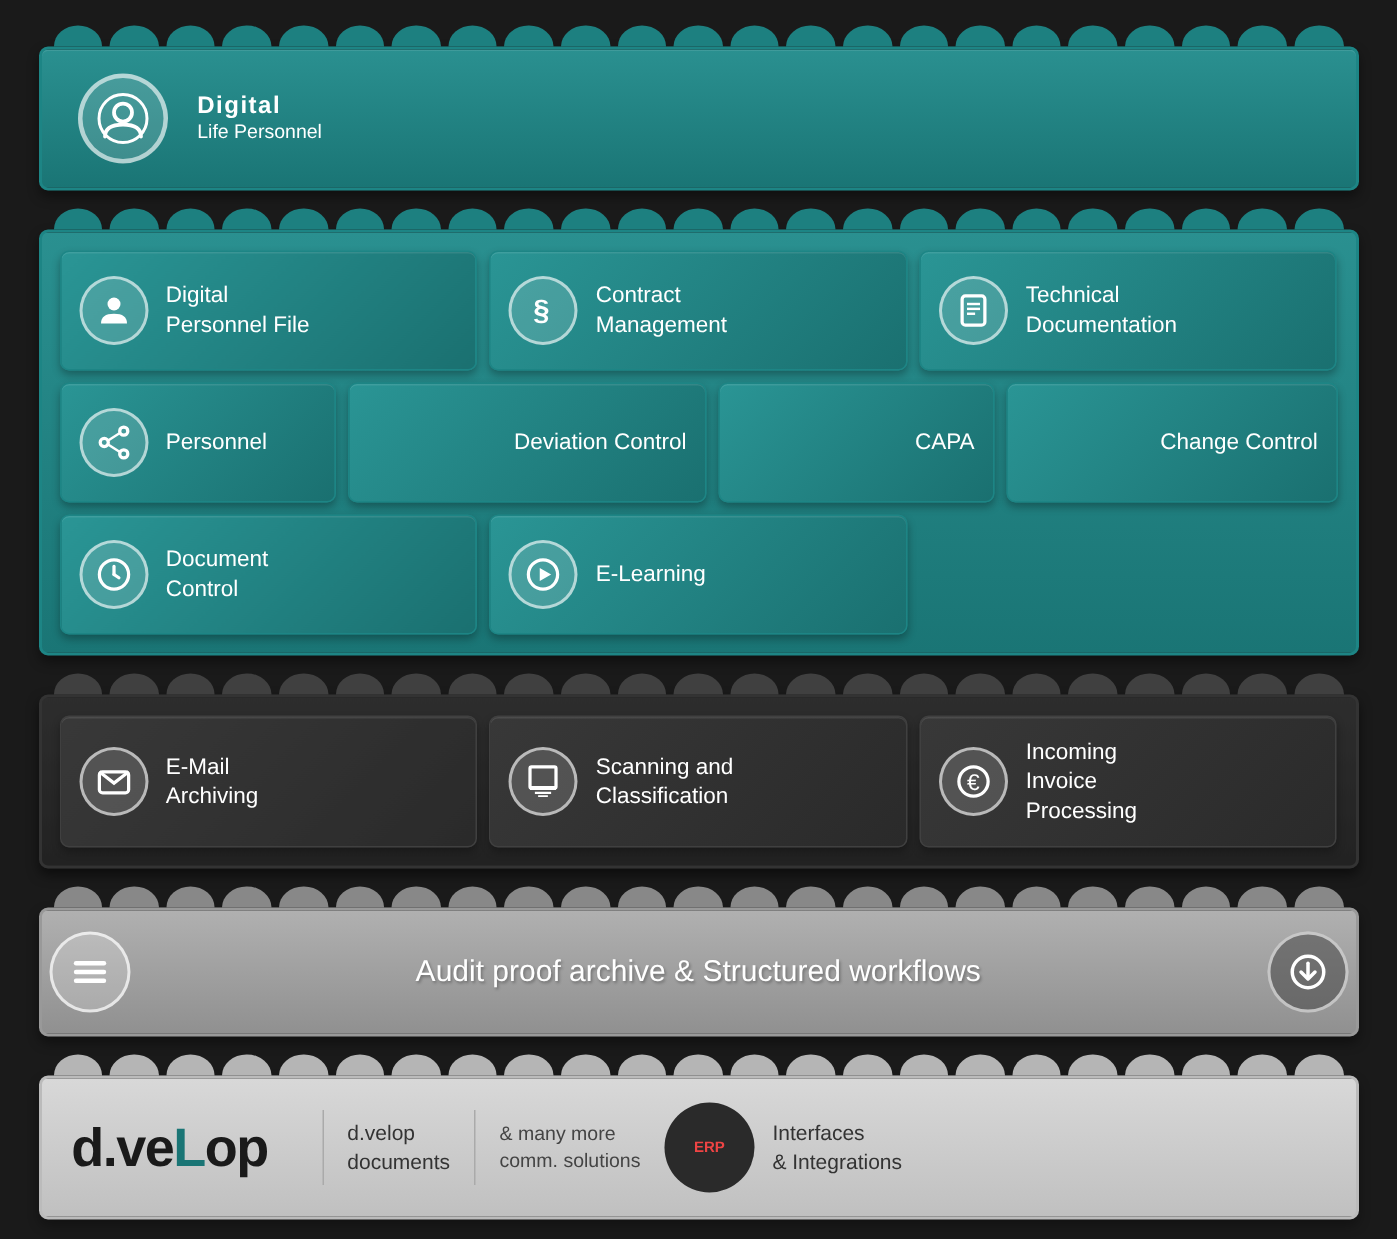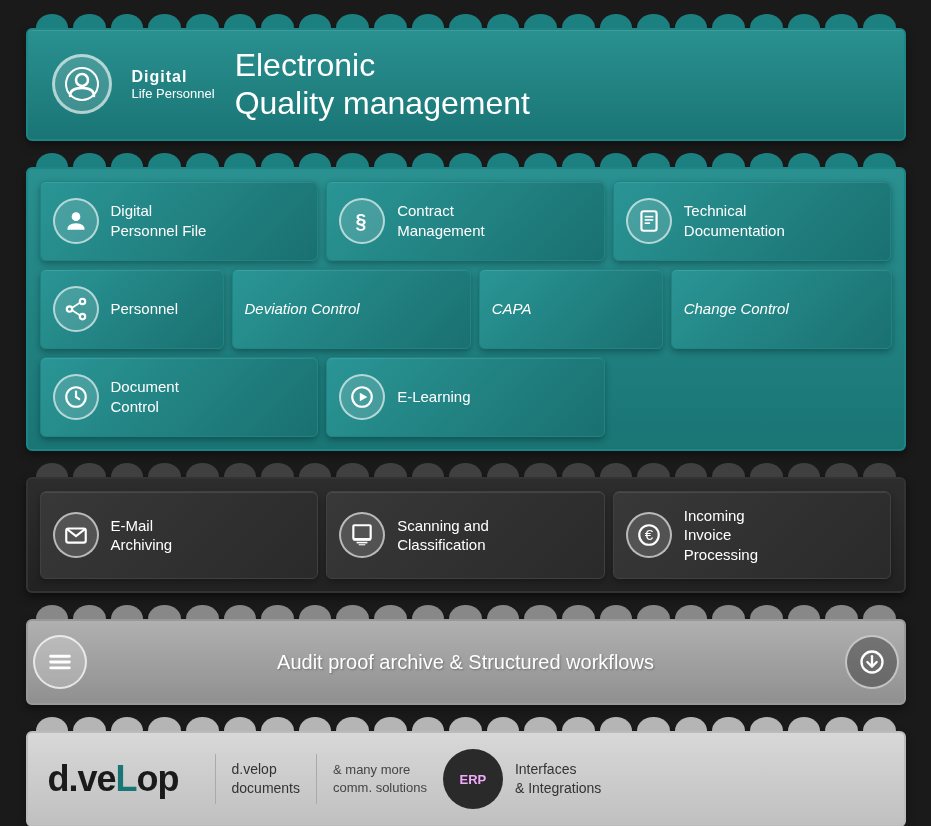--- a/index.html
+++ b/index.html
@@ -102,22 +102,21 @@
 
     .module-label {
       color: white;
       font-size: 15px;
       font-weight: 500;
       line-height: 1.3;
     }
 
     
     .module-card.no-icon {
-      justify-content: flex-start;
-      font-style: italic;
+      justify-content: flex-end;
     }
 
     .module-card.no-icon .module-label {
       text-align: center;
     }
 
     
     .dark-section {
       background: linear-gradient(to bottom, #2d2d2d, #222);
       border: 2px solid #333;
@@ -195,22 +194,22 @@
     }
 
     .erp-circle {
       width: 60px;
       height: 60px;
       border-radius: 50%;
       background: #2a2a2a;
       display: flex;
       align-items: center;
       justify-content: center;
-      color: #f0abfc;
-      font-size: 13px;
+      color: #ef4444;
+      font-size: 10px;
       font-weight: bold;
       flex-shrink: 0;
       margin-left: auto;
     }
 
     .erp-text-group {
       display: flex;
       align-items: center;
       gap: 12px;
       margin-left: 16px;
@@ -286,24 +285,20 @@
       <svg width="36" height="36" viewBox="0 0 36 36" fill="none">
         <circle cx="18" cy="14" r="6" stroke="white" stroke-width="2.5" fill="none"></circle>
         <path d="M6 30 Q6 22 18 22 Q30 22 30 30" stroke="white" stroke-width="2.5" fill="none" stroke-linecap="round"></path>
         <circle cx="18" cy="18" r="16" stroke="white" stroke-width="2" fill="none"></circle>
       </svg>
     </div>
     <div class="logo-text">
       <div class="brand">Digital</div>
       <div>Life Personnel</div>
     </div>
-    <div class="header-title">
-      <div>Electronic</div>
-      <div>Quality management</div>
-    </div>
   </div>
 
   <div class="section-gap"></div>
 
   <div class="studs-row">
     <div class="stud-item s-teal"></div>
     <div class="stud-item s-teal"></div>
     <div class="stud-item s-teal"></div>
     <div class="stud-item s-teal"></div>
     <div class="stud-item s-teal"></div>

